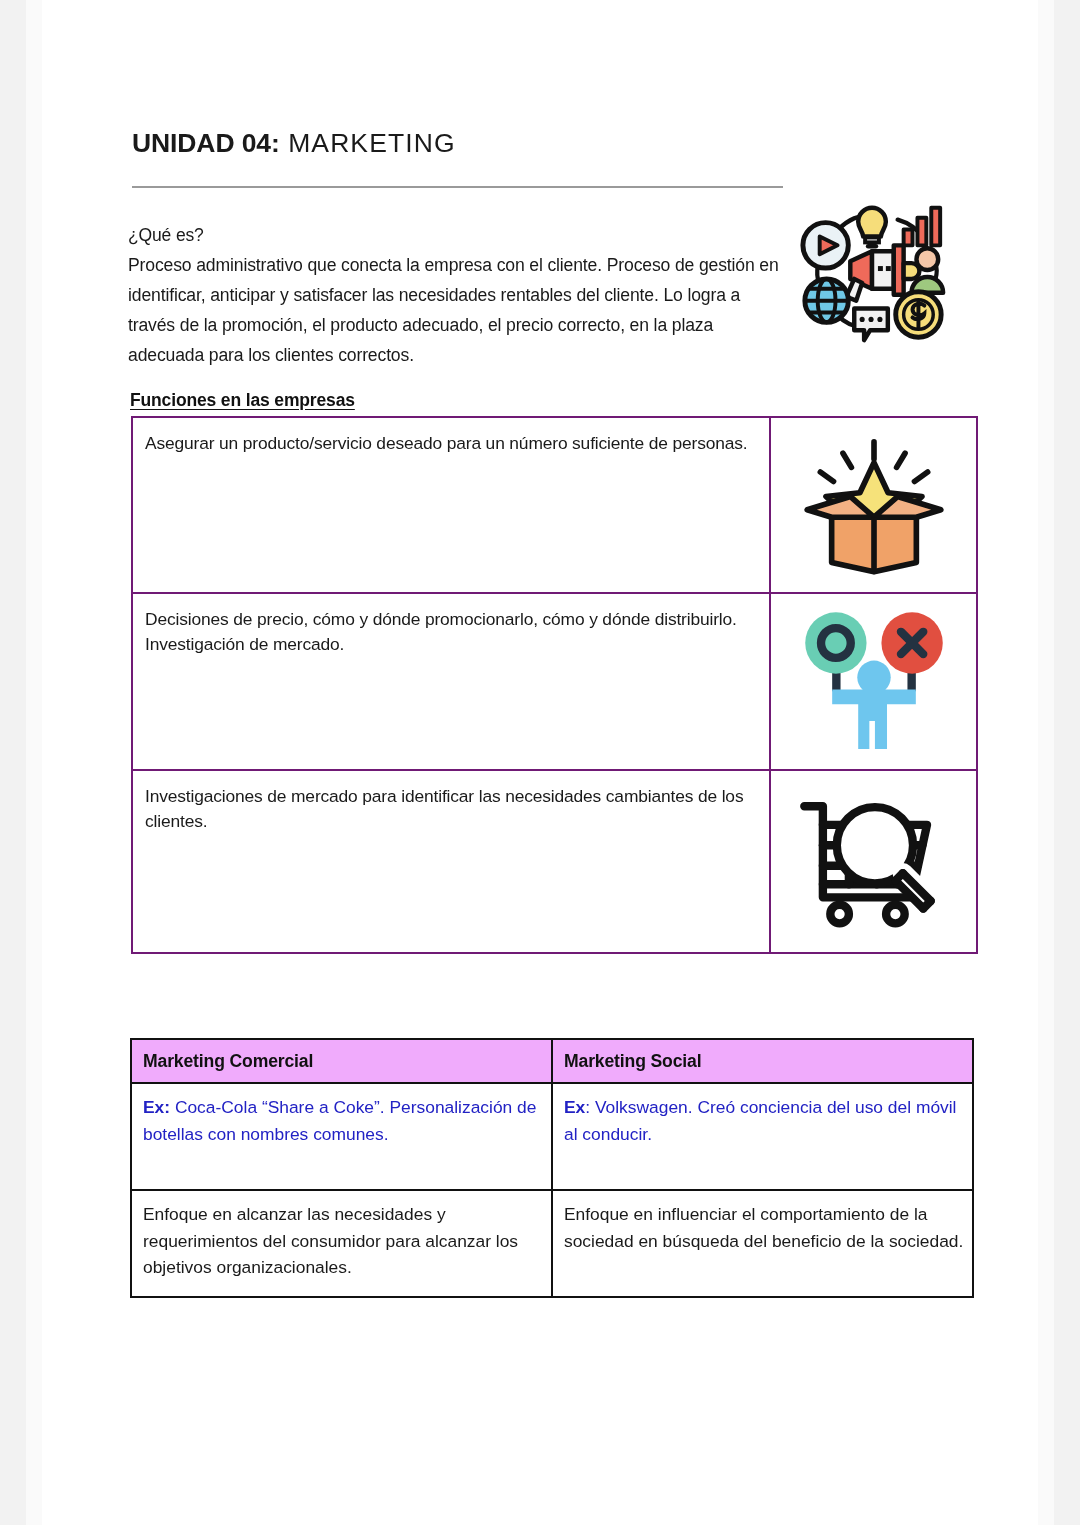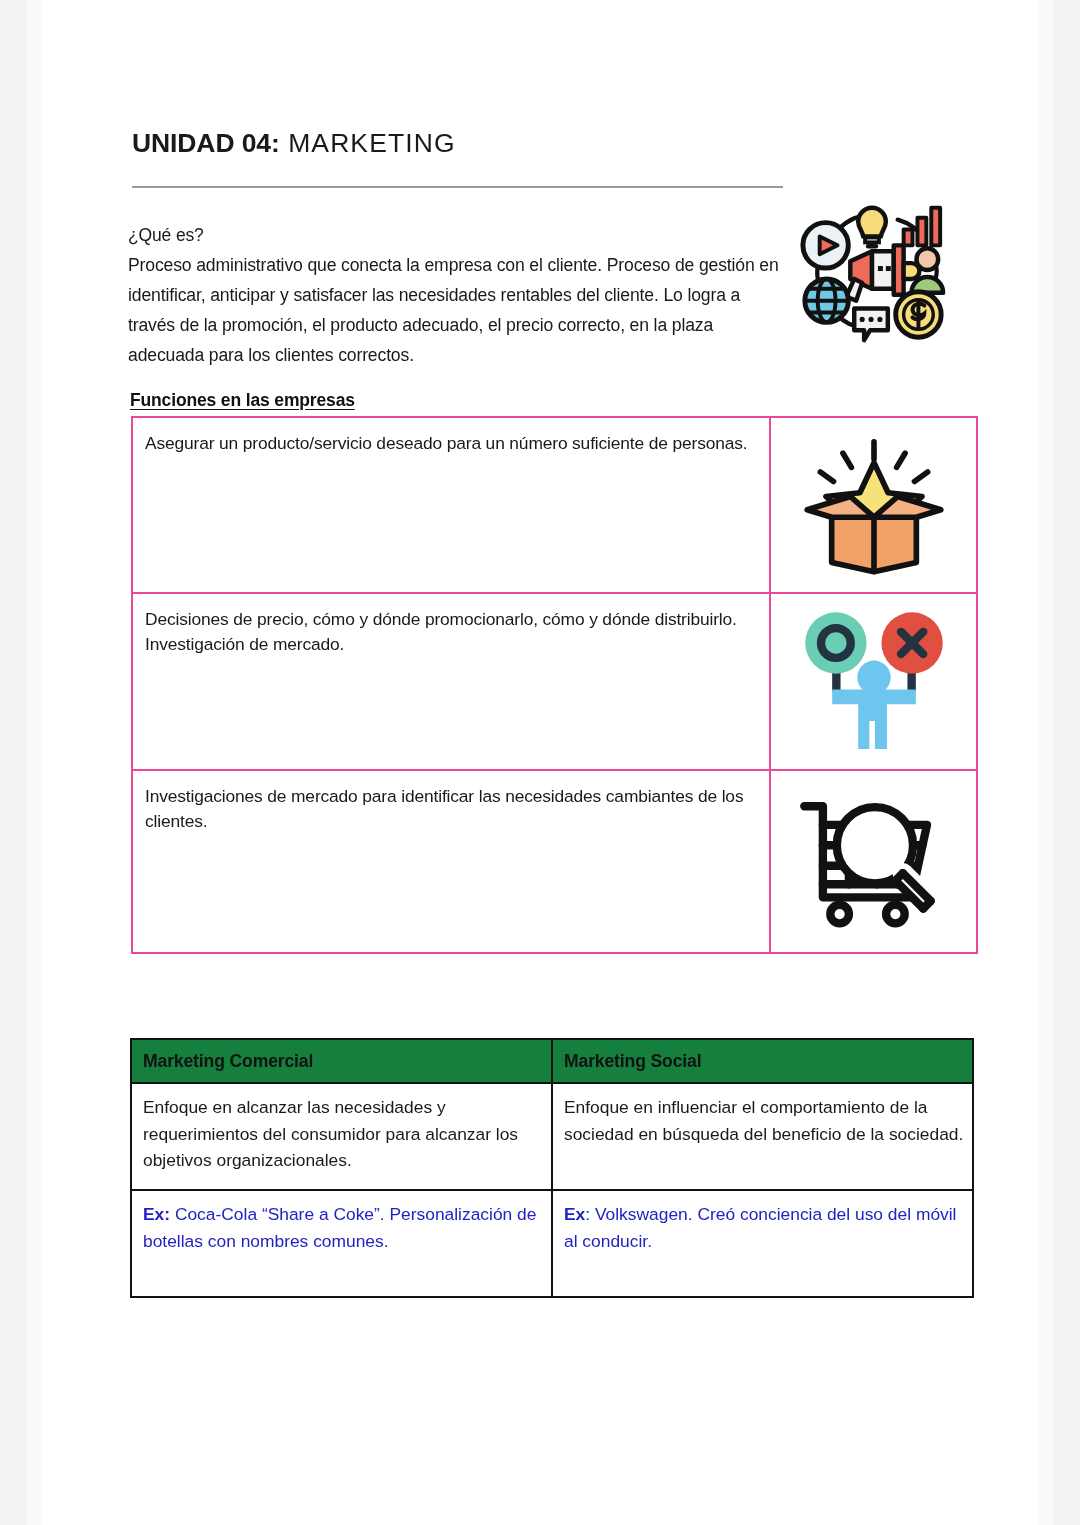--- a/index.html
+++ b/index.html
@@ -122,21 +122,21 @@
   
   .tbl1 {
     position: absolute;
     left: 131px;
     top: 416px;
     width: 817px;
     border-collapse: collapse;
     table-layout: fixed;
   }
   .tbl1 td {
-    border: 2px solid #ec4899;
+    border: 2px solid #701a75;
     vertical-align: top;
     padding: 0;
   }
   .tbl1 .c-text {
     width: 610px;
     padding: 13px 14px 8px 12px;
     font-size: 17.4px;
     line-height: 25px;
     color: #1a1a1a;
     letter-spacing: -0.15px;
@@ -159,21 +159,21 @@
     width: 820px;
     border-collapse: collapse;
     table-layout: fixed;
   }
   .tbl2 td, .tbl2 th {
     border: 2px solid #111111;
     vertical-align: top;
     padding: 0;
   }
   .tbl2 th {
-    background: #15803d;
+    background: #f0abfc;
     text-align: left;
     height: 42px;
     padding: 0 0 0 11px;
     font-size: 17.6px;
     font-weight: bold;
     color: #111111;
     letter-spacing: -0.15px;
     vertical-align: middle;
   }
   .tbl2 .col-a { width: 408px; }
@@ -358,24 +358,24 @@
 
     <table class="tbl2">
       <thead>
         <tr>
           <th class="col-a">Marketing Comercial</th>
           <th class="col-b">Marketing Social</th>
         </tr>
       </thead>
       <tbody>
         <tr>
+          <td class="ex-cell"><b>Ex:</b><span> Coca-Cola “Share a Coke”. Personalización de botellas con nombres comunes.</span></td>
+          <td class="ex-cell"><b>Ex</b><span>: Volkswagen. Creó conciencia del uso del móvil al conducir.</span></td>
+        </tr>
+        <tr>
           <td class="body-cell">Enfoque en alcanzar las necesidades y requerimientos del consumidor para alcanzar los objetivos organizacionales.</td>
           <td class="body-cell">Enfoque en influenciar el comportamiento de la sociedad en búsqueda del beneficio de la sociedad.</td>
         </tr>
-        <tr>
-          <td class="ex-cell"><b>Ex:</b><span> Coca-Cola “Share a Coke”. Personalización de botellas con nombres comunes.</span></td>
-          <td class="ex-cell"><b>Ex</b><span>: Volkswagen. Creó conciencia del uso del móvil al conducir.</span></td>
-        </tr>
       </tbody>
     </table>
 
   </div>
 </div>
 
 </body></html>

